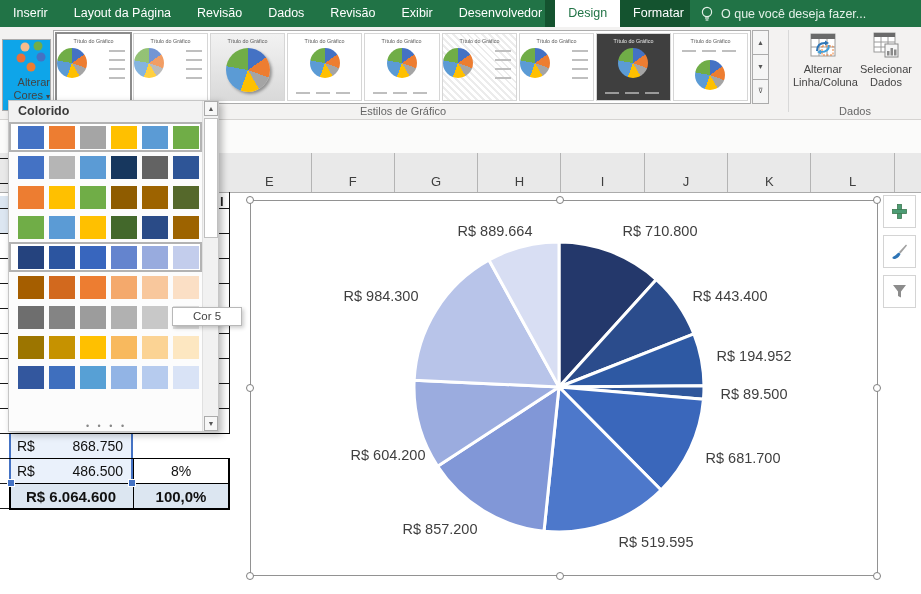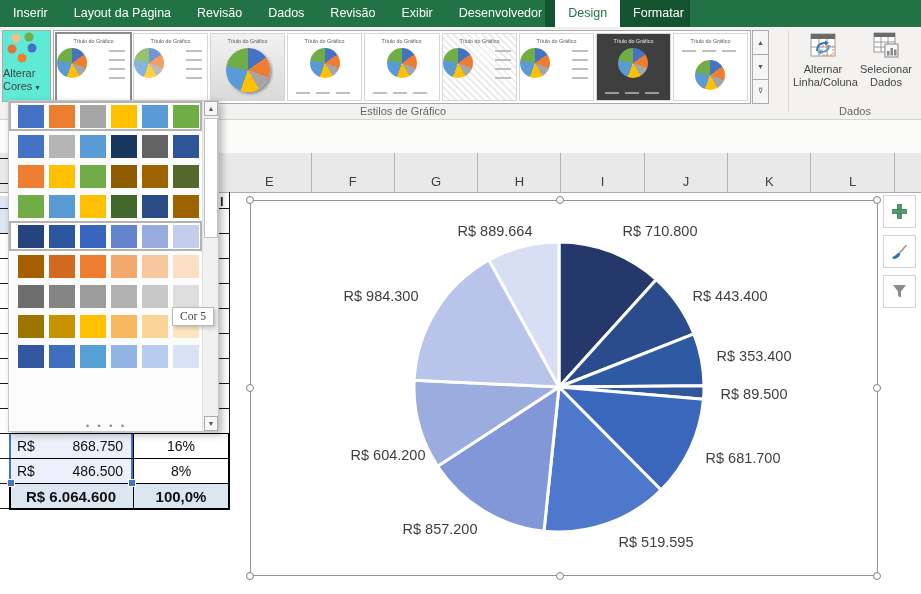--- a/index.html
+++ b/index.html
@@ -8,22 +8,22 @@
   .abs{position:absolute;}
   
   #tabbar{position:absolute;left:0;top:0;width:921px;height:27px;background:#217346;display:flex;align-items:stretch;}
   .tab{padding:0 13px;line-height:27px;font-size:12.5px;color:#fff;white-space:nowrap;cursor:default;}
   #ctxband{position:absolute;left:545px;top:0;width:145px;height:27px;background:#14532F;}
   .tab.active{background:#fff;color:#217346;position:relative;z-index:2;}
   .tab.onctx{position:relative;z-index:2;}
   #searchbox{position:absolute;left:700px;top:0;height:27px;display:flex;align-items:center;gap:7px;color:#E3F0E8;font-size:12.5px;z-index:2;}
   
   #ribbon{position:absolute;left:0;top:27px;width:921px;height:92px;background:#F3F2F1;border-bottom:1px solid #D5D3D1;}
-  #alterar-btn{position:absolute;left:2px;top:3px;width:47px;height:70px;background:#5eead4;border:1px solid #ABABAB;
-     text-align:left;font-size:11px;color:#444;line-height:13px;}
+  #alterar-btn{position:absolute;left:2px;top:12px;width:47px;height:70px;background:#0ea5e9;border:1px solid #ABABAB;
+     text-align:right;font-size:11px;color:#444;line-height:13px;}
   #gallery{position:absolute;left:53px;top:3px;width:698px;height:74px;background:#fff;border:1px solid #ABABAB;display:flex;align-items:stretch;padding:1px;box-sizing:border-box;}
   .thumb{flex:1;margin:1px;border:1px solid #D6D6D6;position:relative;overflow:hidden;background:#fff;}
   .thumb.sel{border:2px solid #8C8C8C;margin:0;}
   .tt-title{font-size:6px;line-height:8px;text-align:center;color:#595959;white-space:nowrap;overflow:hidden;margin-top:3px;transform:scale(.9);}
   .mini-pie{border-radius:50%;position:absolute;}
   .leg-line{position:absolute;height:2px;background:#BFBFBF;}
   #gal-scroll{position:absolute;left:752px;top:3px;width:17px;height:74px;display:flex;flex-direction:column;}
   .gsbtn{flex:1;border:1px solid #ABABAB;border-top:none;background:#F5F5F5;font-size:7px;color:#555;text-align:center;display:flex;align-items:center;justify-content:center;}
   .gsbtn:first-child{border-top:1px solid #ABABAB;}
   .grouplabel{position:absolute;top:78px;font-size:11px;color:#666;text-align:center;}
@@ -55,40 +55,48 @@
      box-shadow:3px 3px 7px rgba(0,0,0,.28);z-index:50;box-sizing:border-box;}
   .dd-header{height:21px;background:#F2F2F2;font-size:12.5px;font-weight:bold;color:#3B3B3B;line-height:21px;padding-left:9px;}
   .swrow{height:30px;display:flex;align-items:center;padding-left:9px;gap:5px;box-sizing:border-box;width:193px;}
   .swrow.sel{border:2px solid #B3B3B3;background:#fff;padding-left:7px;}
   .sw{width:26px;height:23px;}
   #dd-scroll{position:absolute;right:0;top:0;width:16px;height:330px;background:#F1F1F1;border-left:1px solid #E0E0E0;box-sizing:border-box;}
   .ddarrow{position:absolute;left:1px;width:14px;height:15px;background:#F7F7F7;border:1px solid #ABABAB;box-sizing:border-box;
      font-size:7px;color:#555;text-align:center;line-height:13px;}
   #dd-thumb{position:absolute;left:1px;top:17px;width:14px;height:120px;background:#fff;border:1px solid #C0C0C0;box-sizing:border-box;}
   #dd-dots{position:absolute;left:0;bottom:1px;width:195px;text-align:center;font-size:9px;color:#888;letter-spacing:3px;line-height:8px;}
-  #tooltip{position:absolute;left:172px;top:307px;padding:2px 7px 3px;background:#fff;border:1px solid #B8B8B8;
-     box-shadow:2px 2px 4px rgba(0,0,0,.2);font-size:11.5px;color:#444;z-index:60;white-space:nowrap;font-family:Liberation Serif, serif;}
+  #tooltip{position:absolute;left:172px;top:307px;padding:2px 20px 3px;background:#fff;border:1px solid #B8B8B8;
+     box-shadow:2px 2px 4px rgba(0,0,0,.2);font-size:11.5px;color:#444;z-index:60;white-space:nowrap;}
 </style>
 </head>
 <body>
 
 <div id="screen">
 
   <div id="tabbar">
     <div id="ctxband"></div>
   <div class="tab">Inserir</div>
       <div class="tab">Layout da Página</div>
       <div class="tab">Revisão</div>
       <div class="tab">Dados</div>
       <div class="tab">Revisão</div>
       <div class="tab">Exibir</div>
       <div class="tab">Desenvolvedor</div>
       <div class="tab active onctx">Design</div>
       <div class="tab onctx">Formatar</div>
     </div>
+  <div id="searchbox">
+    <svg width="14" height="16" viewBox="0 0 14 16">
+      <circle cx="7" cy="6" r="4.6" fill="none" stroke="#E3F0E8" stroke-width="1.2"></circle>
+      <line x1="5" y1="12" x2="9" y2="12" stroke="#E3F0E8" stroke-width="1.2"></line>
+      <line x1="5.6" y1="14" x2="8.4" y2="14" stroke="#E3F0E8" stroke-width="1.2"></line>
+    </svg>
+    <span>O que você deseja fazer...</span>
+  </div>
 
   <div id="ribbon">
     <div id="alterar-btn">
       <svg width="38" height="33" viewBox="0 0 38 33">
         <circle cx="13" cy="7" r="4.5" fill="#F7BC8C"></circle>
         <circle cx="26" cy="6" r="4.5" fill="#71AD47"></circle>
         <circle cx="9" cy="18" r="4.5" fill="#E8703A"></circle>
         <circle cx="29" cy="17" r="4.5" fill="#4472C4"></circle>
         <circle cx="19" cy="27" r="4.5" fill="#ED7D31"></circle>
       </svg>
@@ -261,21 +269,21 @@
       <path d="M 309 187 L 453.4903493878564 199.14656057389058 A 145 145 0 0 1 411.043349518514 290.0153135171776 Z" fill="#3A67BB" stroke="#fff" stroke-width="3" stroke-linejoin="round"></path>
       <path d="M 309 187 L 411.043349518514 290.0153135171776 A 145 145 0 0 1 293.9892977391269 331.2209375147569 Z" fill="#4D78CB" stroke="#fff" stroke-width="3" stroke-linejoin="round"></path>
       <path d="M 309 187 L 293.9892977391269 331.2209375147569 A 145 145 0 0 1 187.63292041599442 266.34123765892275 Z" fill="#8197D7" stroke="#fff" stroke-width="3" stroke-linejoin="round"></path>
       <path d="M 309 187 L 187.63292041599442 266.34123765892275 A 145 145 0 0 1 164.1600177308804 180.18974770796868 Z" fill="#9BACDF" stroke="#fff" stroke-width="3" stroke-linejoin="round"></path>
       <path d="M 309 187 L 164.1600177308804 180.18974770796868 A 145 145 0 0 1 238.97043371156911 60.03205189712537 Z" fill="#B8C4E9" stroke="#fff" stroke-width="3" stroke-linejoin="round"></path>
       <path d="M 309 187 L 238.97043371156911 60.03205189712537 A 145 145 0 0 1 309.0000000000002 42 Z" fill="#D8DEF3" stroke="#fff" stroke-width="3" stroke-linejoin="round"></path>
     </svg>
   <div id="pielabels">
       <div class="pie-label" style="left: 660px; top: 231px;">R$ 710.800</div>
       <div class="pie-label" style="left: 730px; top: 296px;">R$ 443.400</div>
-      <div class="pie-label" style="left: 754px; top: 356px;">R$ 353.400</div>
+      <div class="pie-label" style="left: 754px; top: 356px;">R$ 194.952</div>
       <div class="pie-label" style="left: 754px; top: 394px;">R$ 89.500</div>
       <div class="pie-label" style="left: 743px; top: 458px;">R$ 681.700</div>
       <div class="pie-label" style="left: 656px; top: 542px;">R$ 519.595</div>
       <div class="pie-label" style="left: 440px; top: 529px;">R$ 857.200</div>
       <div class="pie-label" style="left: 388px; top: 455px;">R$ 604.200</div>
       <div class="pie-label" style="left: 381px; top: 296px;">R$ 984.300</div>
       <div class="pie-label" style="left: 495px; top: 231px;">R$ 889.664</div>
     </div>
   <div id="handles">
       <div class="handle" style="left: 246px; top: 196px;"></div>
@@ -305,38 +313,38 @@
       <path d="M1 1 L14 1 L9 7.5 L9 13.5 L6 12 L6 7.5 Z" fill="#8C8C8C"></path>
     </svg>
   </div>
 
   <div id="datatable">
       <div class="trow">
         <div class="tc1 selcell">
           <span>R$</span>
           <span>868.750</span>
         </div>
-        <div class="tc2">16%</div>
       </div>
       <div class="trow">
         <div class="tc1 selcell">
           <span>R$</span>
           <span>486.500</span>
         </div>
         <div class="tc2">8%</div>
       </div>
       <div class="trow totrow">
         <div class="tc1">R$ 6.064.600</div>
         <div class="tc2">100,0%</div>
       </div>
     </div>
   <div class="selhandle" style="left:7px;top:479px;"></div>
   <div class="selhandle" style="left:128px;top:479px;"></div>
 
   <div id="dropdown">
+    <div class="dd-header">Colorido</div>
     <div id="colorido-rows">
         <div class="swrow sel">
           <div class="sw" style="background: rgb(68, 114, 196);"></div>
           <div class="sw" style="background: rgb(237, 125, 49);"></div>
           <div class="sw" style="background: rgb(165, 165, 165);"></div>
           <div class="sw" style="background: rgb(255, 192, 0);"></div>
           <div class="sw" style="background: rgb(91, 155, 213);"></div>
           <div class="sw" style="background: rgb(112, 173, 71);"></div>
         </div>
         <div class="swrow">

